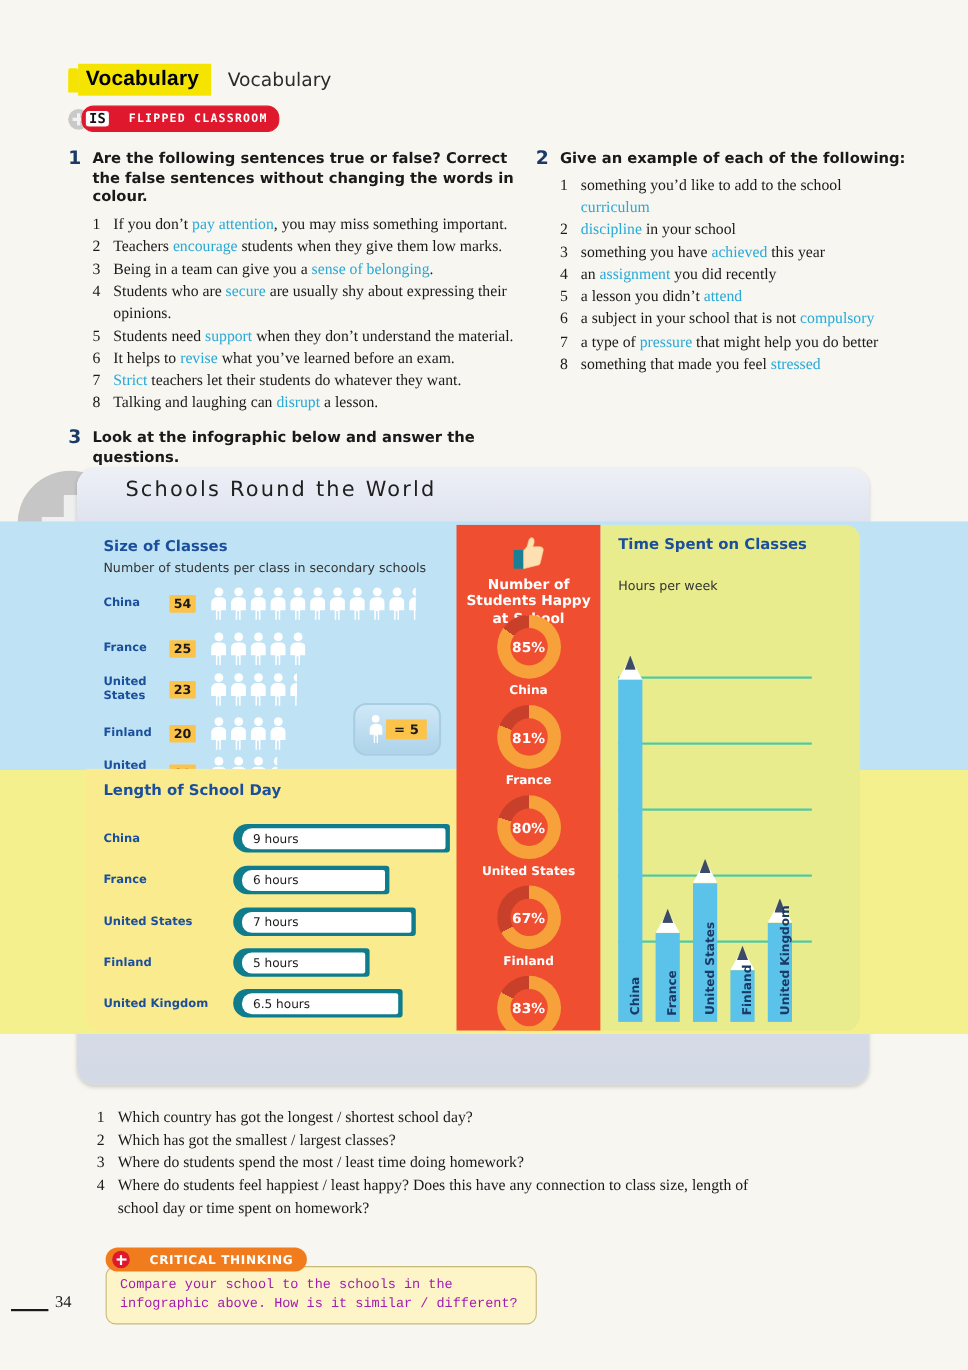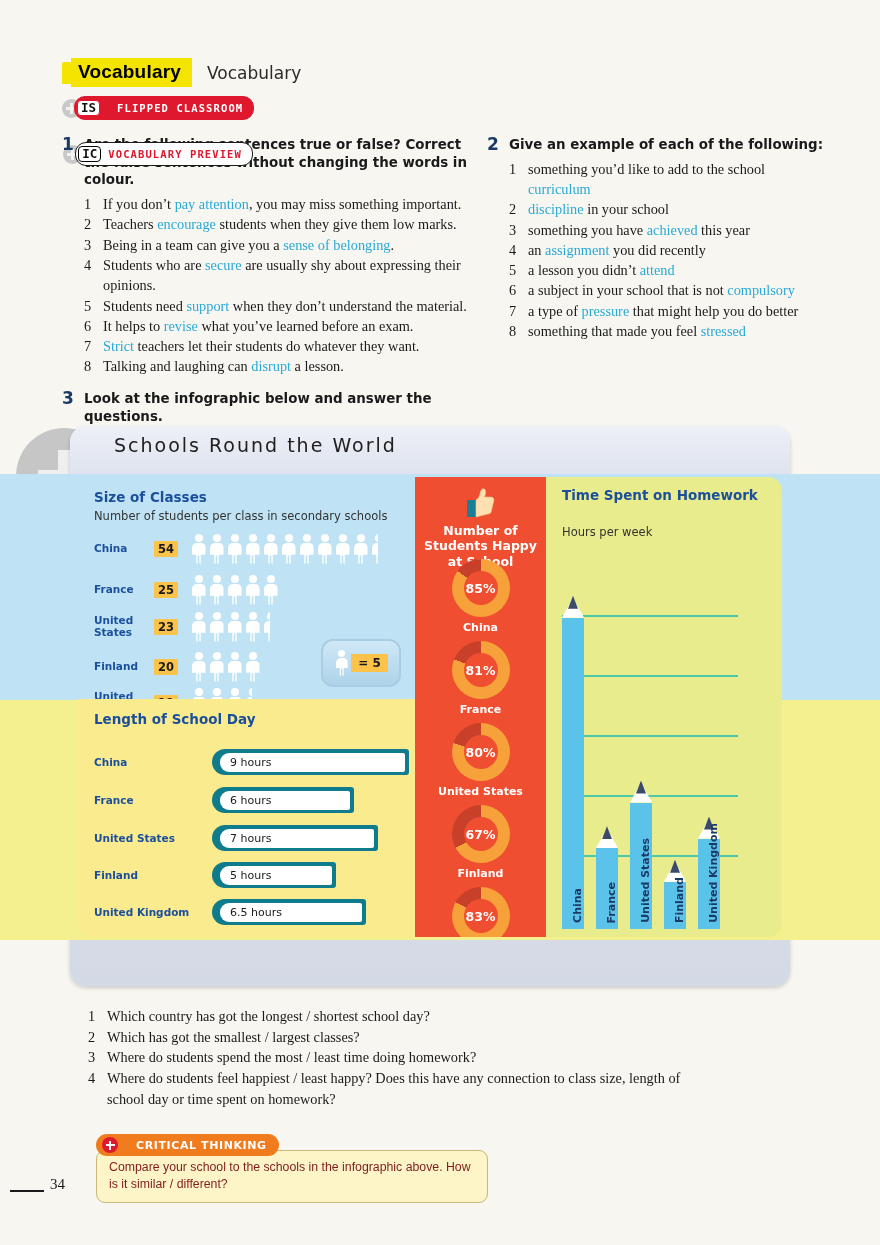--- a/index.html
+++ b/index.html
@@ -198,22 +198,22 @@
   .ct-wrap{position:absolute;left:96px;top:1134px;width:392px;}
   .ct-tab{display:inline-flex;align-items:center;gap:18px;background:#f07c1e;
     border-radius:11px;padding:3px 12px 3px 6px;}
   .ct-tab .ct-plus{width:16px;height:16px;border-radius:50%;background:#e0182d;position:relative;}
   .ct-tab .ct-plus::before,.ct-tab .ct-plus::after{content:"";position:absolute;background:#fff;}
   .ct-tab .ct-plus::before{left:3.5px;top:6.8px;width:9px;height:2.6px;}
   .ct-tab .ct-plus::after{left:6.8px;top:3.5px;width:2.6px;height:9px;}
   .ct-tab .ct-lbl{color:#fff;font-family:"DejaVu Sans",sans-serif;font-weight:bold;
     font-size:11px;letter-spacing:.6px;}
   .ct-box{margin-top:-7px;background:#fdf4c8;border:1.4px solid #c8b87a;border-radius:9px;
-    padding:8px 12px 9px 12px;font-family:Liberation Sans, sans-serif;font-size:12.3px;
-    line-height:1.38;color:#7f1d1d;}
+    padding:8px 12px 9px 12px;font-family:Liberation Mono, monospace;font-size:12.3px;
+    line-height:1.38;color:#a21caf;}
 
   .pagenum{position:absolute;left:50px;top:1176px;font-family:"Liberation Serif",serif;
     font-size:15px;color:#1a1a1a;}
   .pagerule{position:absolute;left:10px;top:1190px;width:34px;height:1.6px;background:#1a1a1a;}
 </style>
 </head>
 <body>
 
 <div class="page">
 
@@ -222,27 +222,20 @@
     <span class="vocab">Vocabulary</span>
     <span class="topic">Vocabulary</span>
   </div>
 
   <div class="badges">
     <div class="badge">
       <span class="plus-circle"></span>
       <span class="pill red">
         <span class="code">IS</span>
         <span class="ptxt">FLIPPED CLASSROOM</span>
-      </span>
-    </div>
-    <div class="badge">
-      <span class="plus-circle"></span>
-      <span class="pill white">
-        <span class="code">IC</span>
-        <span class="ptxt">VOCABULARY PREVIEW</span>
       </span>
     </div>
   </div>
 
   <div class="ex" id="ex1">
     <span class="num">1</span>
     <div class="rubric">Are the following sentences true or false? Correct the false sentences without changing the words in colour.</div>
     <ol>
         <li><span class="li-n">1</span>If you don’t <span class="kw">pay attention</span>, you may miss something important.</li>
         <li><span class="li-n">2</span>Teachers <span class="kw">encourage</span> students when they give them low marks.</li>
@@ -538,21 +531,21 @@
               <div class="donut" style="background: conic-gradient(rgb(247, 161, 58) 0%, rgb(247, 161, 58) 83%, rgb(200, 64, 42) 83%, rgb(200, 64, 42) 100%);">
                 <span class="hole">
                   <span class="pct">83%</span>
                 </span>
               </div>
             </div>
           </div>
       </div>
 
       <div class="col-home">
-        <div class="home-h">Time Spent on Homework</div>
+        <div class="home-h">Time Spent on Classes</div>
         <div class="home-sub">Hours per week</div>
         <div class="plot" id="plot">
             <div class="gridline" style="top: 72px;"></div>
             <div class="gridlbl" style="top: 72px;">12.5</div>
             <div class="gridline" style="top: 132px;"></div>
             <div class="gridlbl" style="top: 132px;">10</div>
             <div class="gridline" style="top: 192px;"></div>
             <div class="gridlbl" style="top: 192px;">7.5</div>
             <div class="gridline" style="top: 252px;"></div>
             <div class="gridlbl" style="top: 252px;">5</div>

